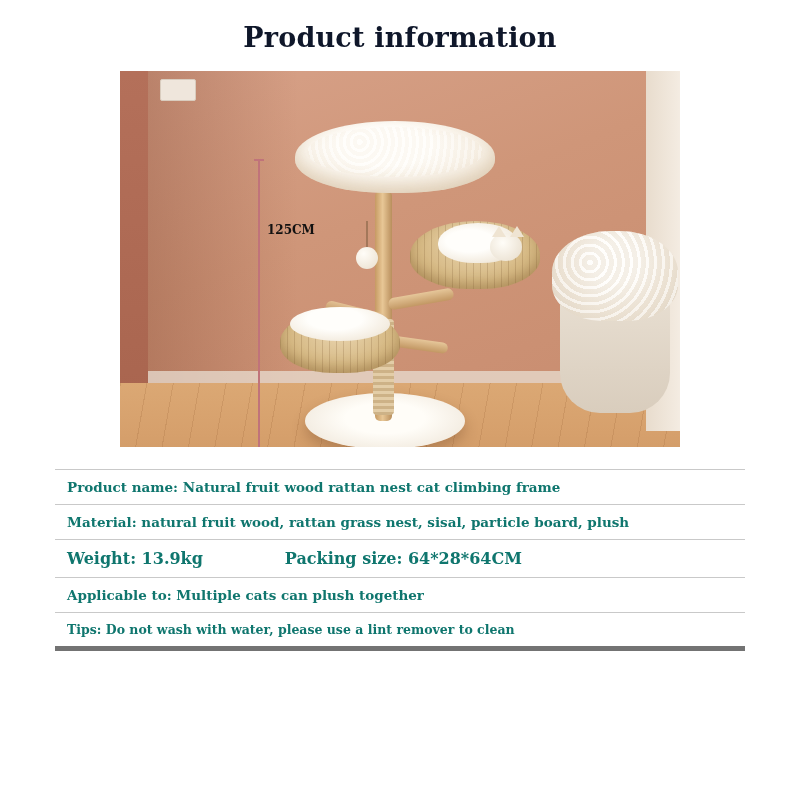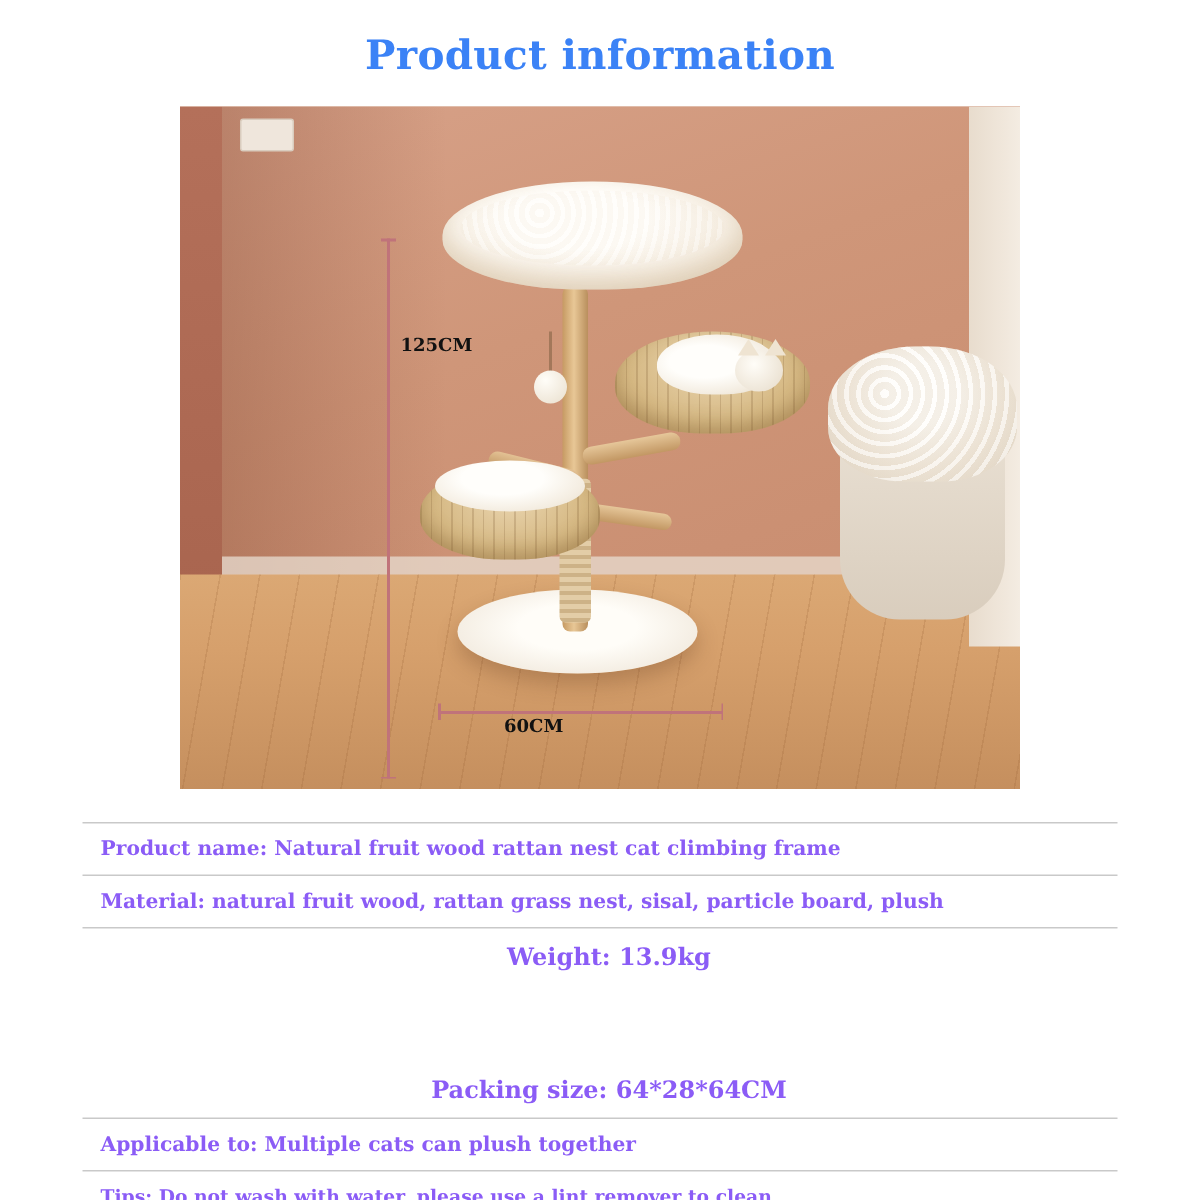--- a/index.html
+++ b/index.html
@@ -18,28 +18,28 @@
     position: relative;
     width: 800px;
     height: 800px;
     background: #ffffff;
   }
   .page-title {
     text-align: center;
     font-size: 27px;
     font-weight: bold;
     letter-spacing: 0.2px;
-    color: #3b82f6;
+    color: #0f172a;
     margin: 22px 0 0 0;
     font-family: "DejaVu Serif", serif;
   }
   .photo-wrap {
     position: relative;
     width: 560px;
-    height: 455px;
+    height: 376px;
     margin: 18px auto 0 auto;
     overflow: hidden;
     background: #c98f72;
   }
   
   .wall-left {
     position: absolute;
     left: 0; top: 0;
     width: 28px; height: 330px;
     background: linear-gradient(180deg,#b4705a,#a9654f);
@@ -316,29 +316,28 @@
     padding: 9px 0 9px 0;
     display: flex;
     align-items: center;
   }
   .spec-row:last-child {
     border-bottom: 5px solid #737373;
   }
   .spec-text {
     font-size: 13.5px;
     font-weight: bold;
-    color: #8b5cf6;
+    color: #0f766e;
     font-family: "DejaVu Serif", serif;
     padding-left: 12px;
   }
   .spec-row.big .spec-text { font-size: 16px; }
   .spec-row.split {
     justify-content: flex-start;
     gap: 70px;
-    flex-direction: column;
   }
   .spec-row.small .spec-text { font-size: 12.5px; }
 </style>
 </head>
 <body>
 
 <div class="page">
 
   <h1 class="page-title">Product information</h1>
 

